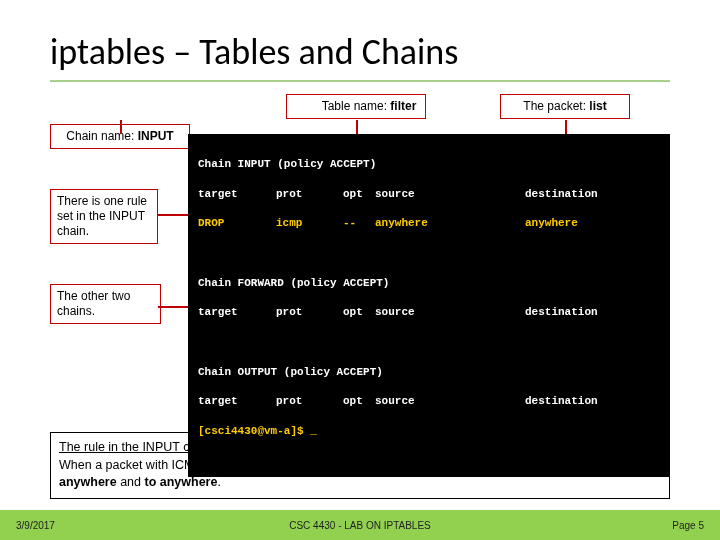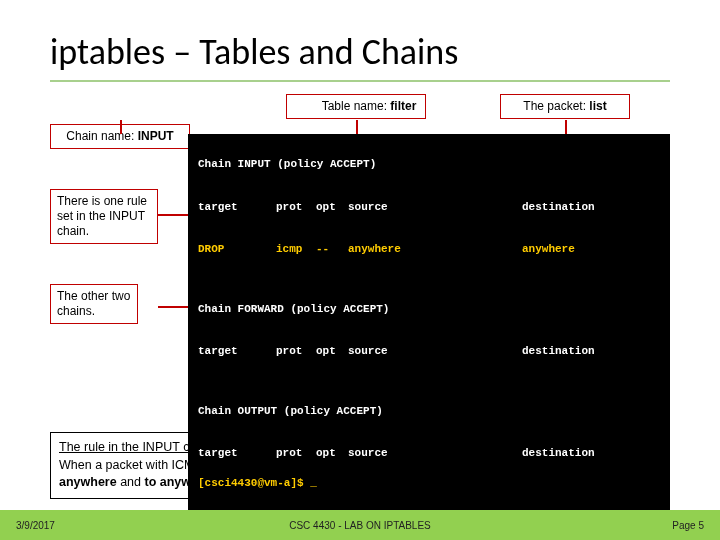--- a/index.html
+++ b/index.html
@@ -34,21 +34,21 @@
     background: #fff;
     font-size: 12px;
     line-height: 1.25;
     padding: 4px 6px;
     text-align: center;
   }
   .annot.chainname { left: 0; top: 0; width: 140px; margin-top: 30px; }
   .annot.tablename { left: 236px; top: 0; width: 140px; padding-left: 32px; }
   .annot.thecmd    { left: 450px; top: 0; width: 130px; }
   .annot.side1     { left: 0; top: 95px; width: 108px; text-align: left; }
-  .annot.side2     { left: 0; top: 190px; width: 88px; text-align: left; }
+  .annot.side2     { left: 0; top: 190px; width: 111px; text-align: left; }
   .connector {
     position: absolute;
     background: #c00000;
   }
   
   .l-chain-v  { left: 70px;  top: 26px; width: 2px; height: 14px; }
   .l-table-v  { left: 306px; top: 26px; width: 2px; height: 14px; }
   .l-cmd-v    { left: 515px; top: 26px; width: 2px; height: 14px; }
   
   .l-s1-h     { left: 108px; top: 120px; width: 30px; height: 2px; }
@@ -64,25 +64,25 @@
     font-family: "Courier New", monospace;
     font-size: 11px;
     font-weight: bold;
     line-height: 1.35;
     padding: 8px 10px;
     white-space: pre;
   }
   .term .y { color: #ffcc00; }
   .term-row { display: block; }
   .term .cols span { display: inline-block; }
-  .c-tgt { width: 78px; margin-top: 13px; }
+  .c-tgt { width: 78px; }
   .c-prot{ width: 40px; }
-  .c-opt { width: 32px; }
+  .c-opt { width: 32px; margin-left: 27px; }
   .c-src { width: 150px; }
-  .c-dst { width: 110px; margin-left: 24px; }
+  .c-dst { width: 110px; }
 
   .explain-box {
     margin: 8px 50px 0 50px;
     border: 1px solid #000;
     padding: 6px 8px;
     font-size: 12.5px;
     line-height: 1.4;
   }
   .explain-box .lead { text-decoration: underline; }
   .b { font-weight: bold; }

